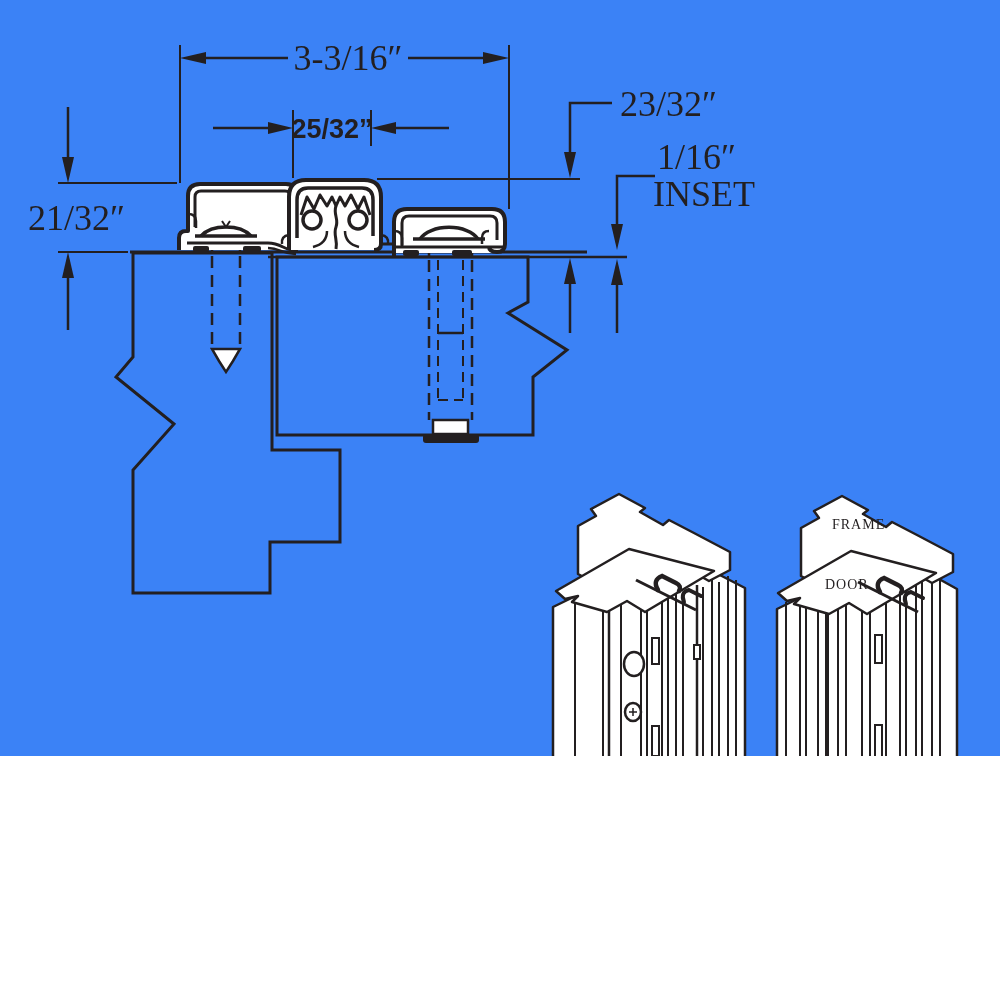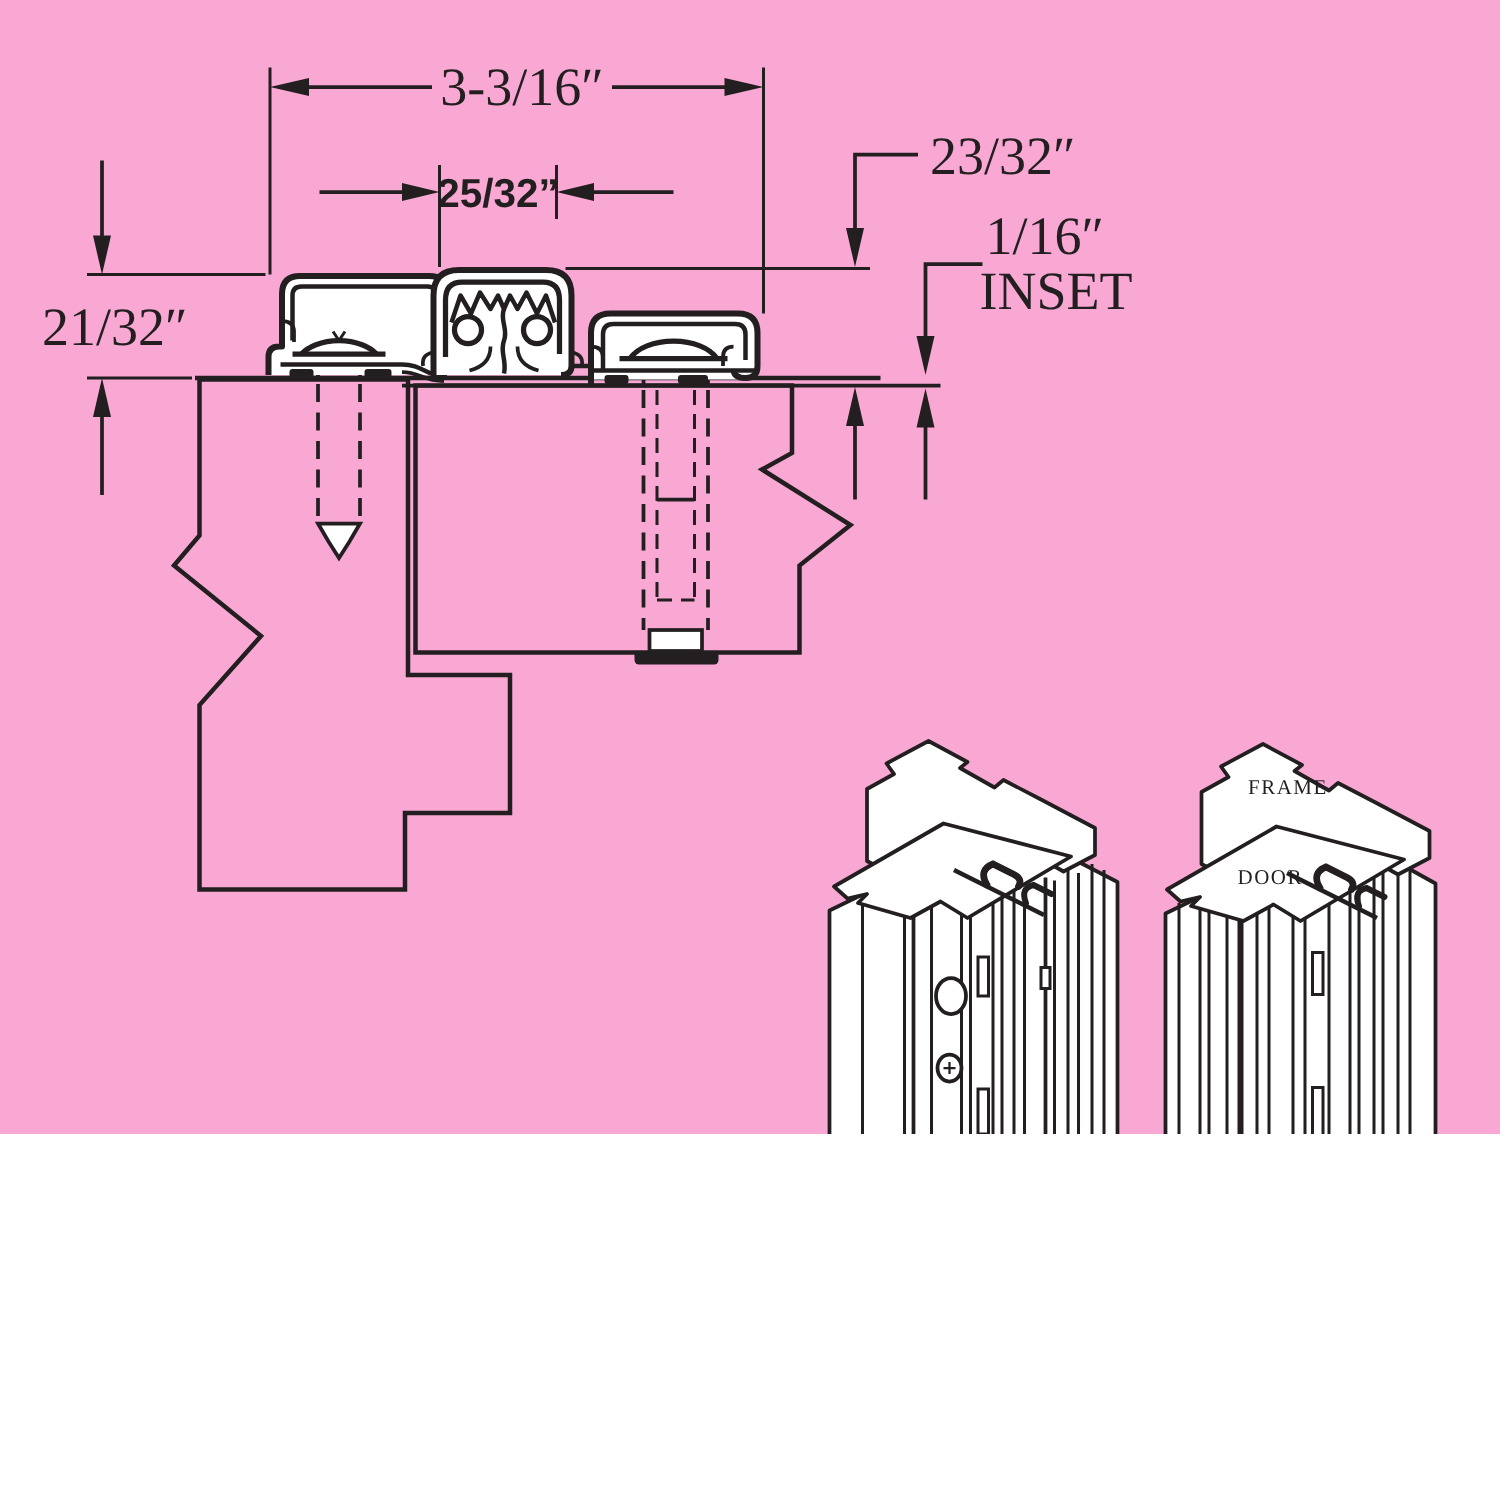--- a/index.html
+++ b/index.html
@@ -1,16 +1,16 @@
 <!DOCTYPE html>
 <html><head>
 <meta charset="utf-8">
 <style>
   html,body{margin:0;padding:0;background:#ffffff;}
-  .stage{position:relative;width:1000px;height:756px;background:#f9a8d4;overflow:hidden;}
+  .stage{position:relative;width:1000px;height:756px;background:#3b82f6;overflow:hidden;}
   svg{display:block;}
   .dim-serif{font-family:"Liberation Serif","DejaVu Serif",serif;font-size:36px;fill:#231f20;}
   .dim-sans{font-family:"Liberation Sans","DejaVu Sans",sans-serif;font-weight:bold;font-size:27px;fill:#231f20;}
   .iso-label{font-family:"Liberation Serif","DejaVu Serif",serif;font-size:14px;fill:#231f20;letter-spacing:1px;}
   .ln{stroke:#231f20;fill:none;}
   .arrow{fill:#231f20;stroke:none;}
   .wht{fill:#ffffff;}
   .blk{fill:#231f20;stroke:none;}
 </style>
 </head>

